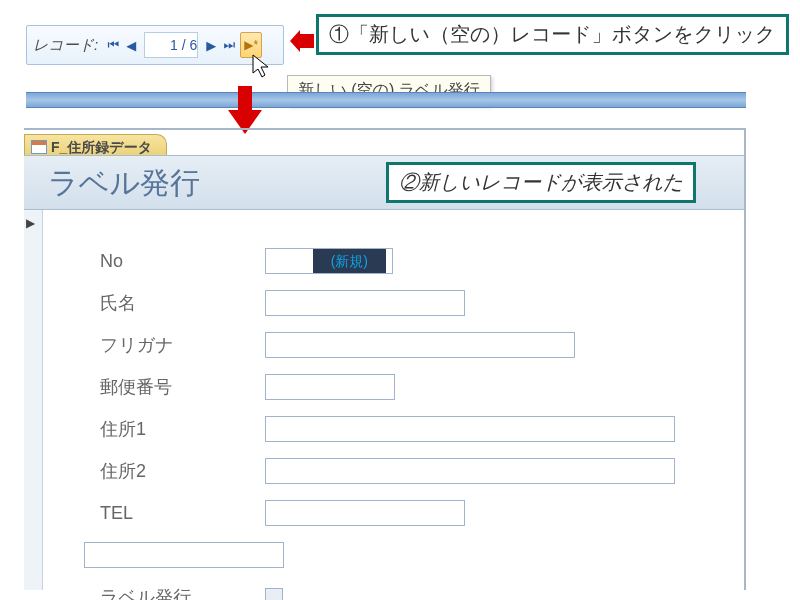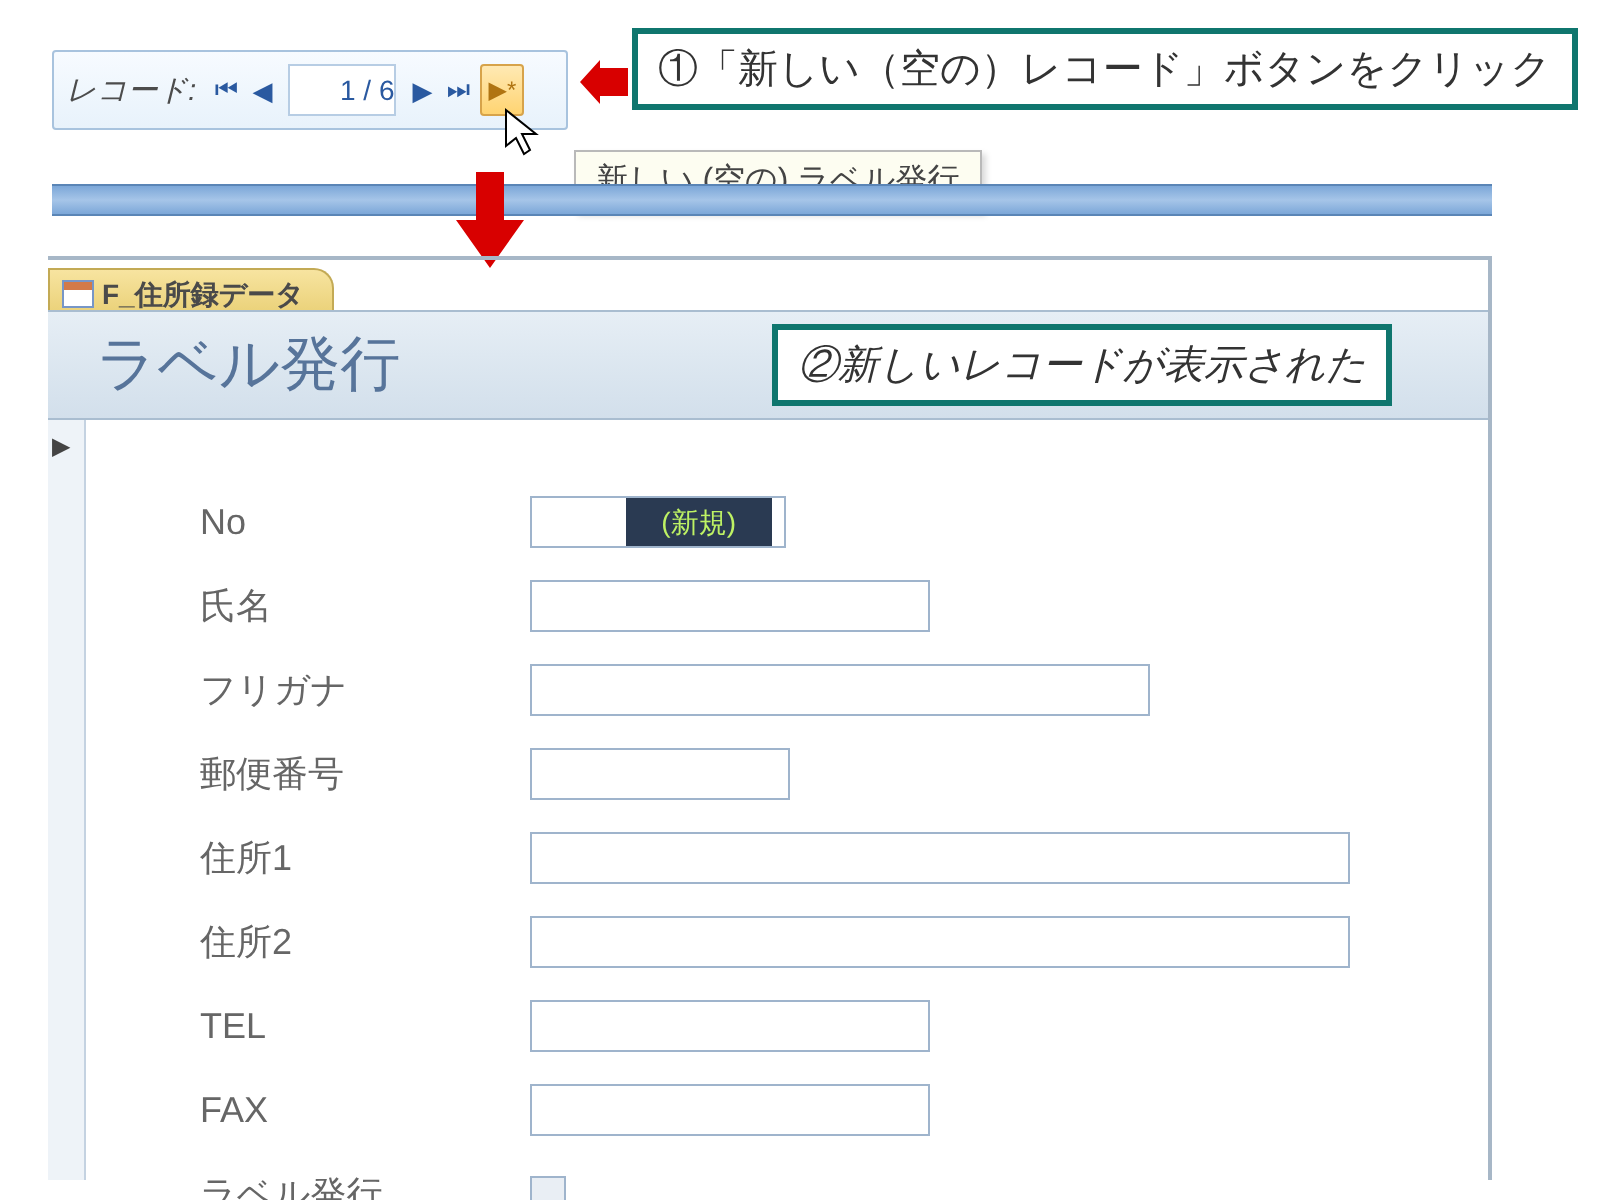--- a/index.html
+++ b/index.html
@@ -238,21 +238,21 @@
   }
   .row .no-field {
     width:120px;
     text-align:right;
     padding-right:6px;
     color:#fff;
   }
   .no-val {
     display:inline-block;
     background:#2a3a52;
-    color:#bef264;
+    color:#0ea5e9;
     padding:0 18px;
   }
   .row .addr1 { width:400px; background:#d8e4f0; }
   .row .addr2 { width:400px; }
   .row .name  { width:190px; }
   .row .kana  { width:300px; }
   .row .zip   { width:120px; }
   .row .tel   { width:190px; }
   .row .fax   { width:190px; }
   .chk {
@@ -357,21 +357,20 @@
           <div class="flabel">住所2</div>
           <input type="text" class="addr2" value="" style="">
         </div>
 
         <div class="row">
           <div class="flabel">TEL</div>
           <input type="text" class="tel" value="" style="">
         </div>
 
         <div class="row">
-          <div class="flabel">FAX</div>
           <input type="text" class="fax" value="" style="">
         </div>
 
         <div class="row">
           <div class="flabel">ラベル発行</div>
           <div class="chk"></div>
         </div>
 
       </div>
     </div>

